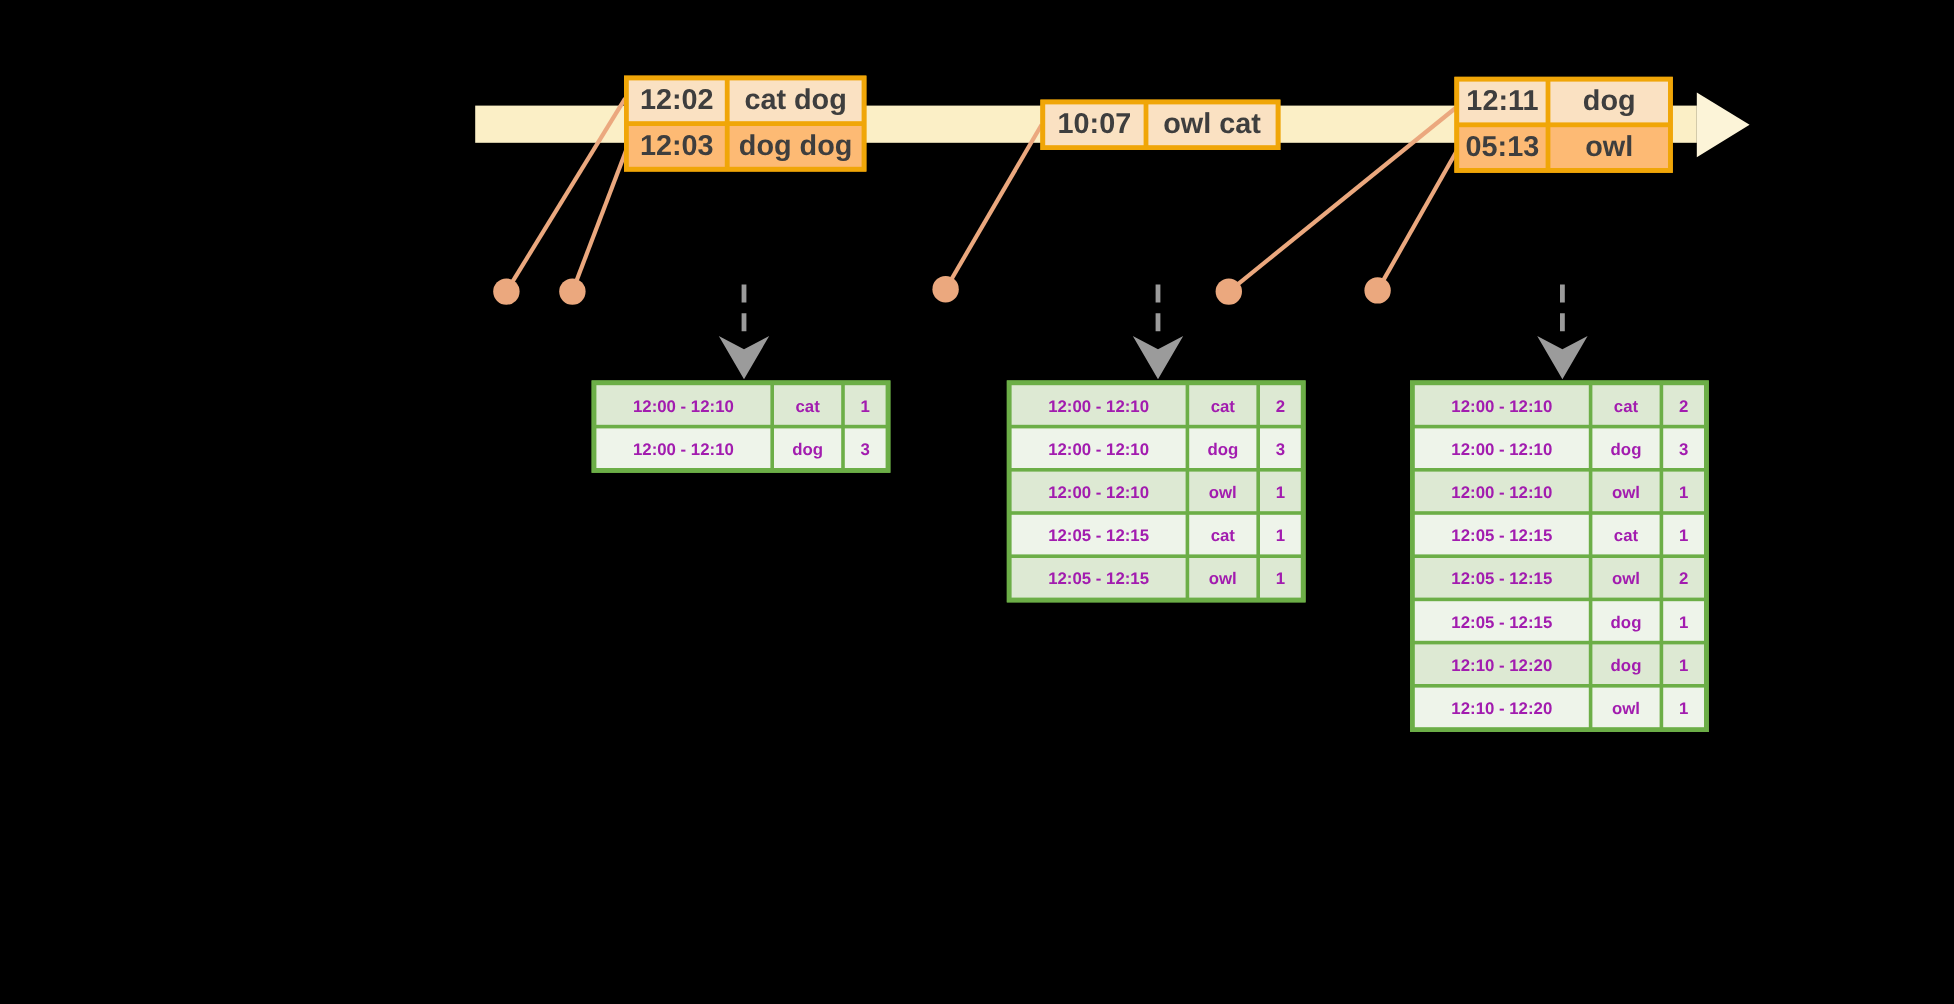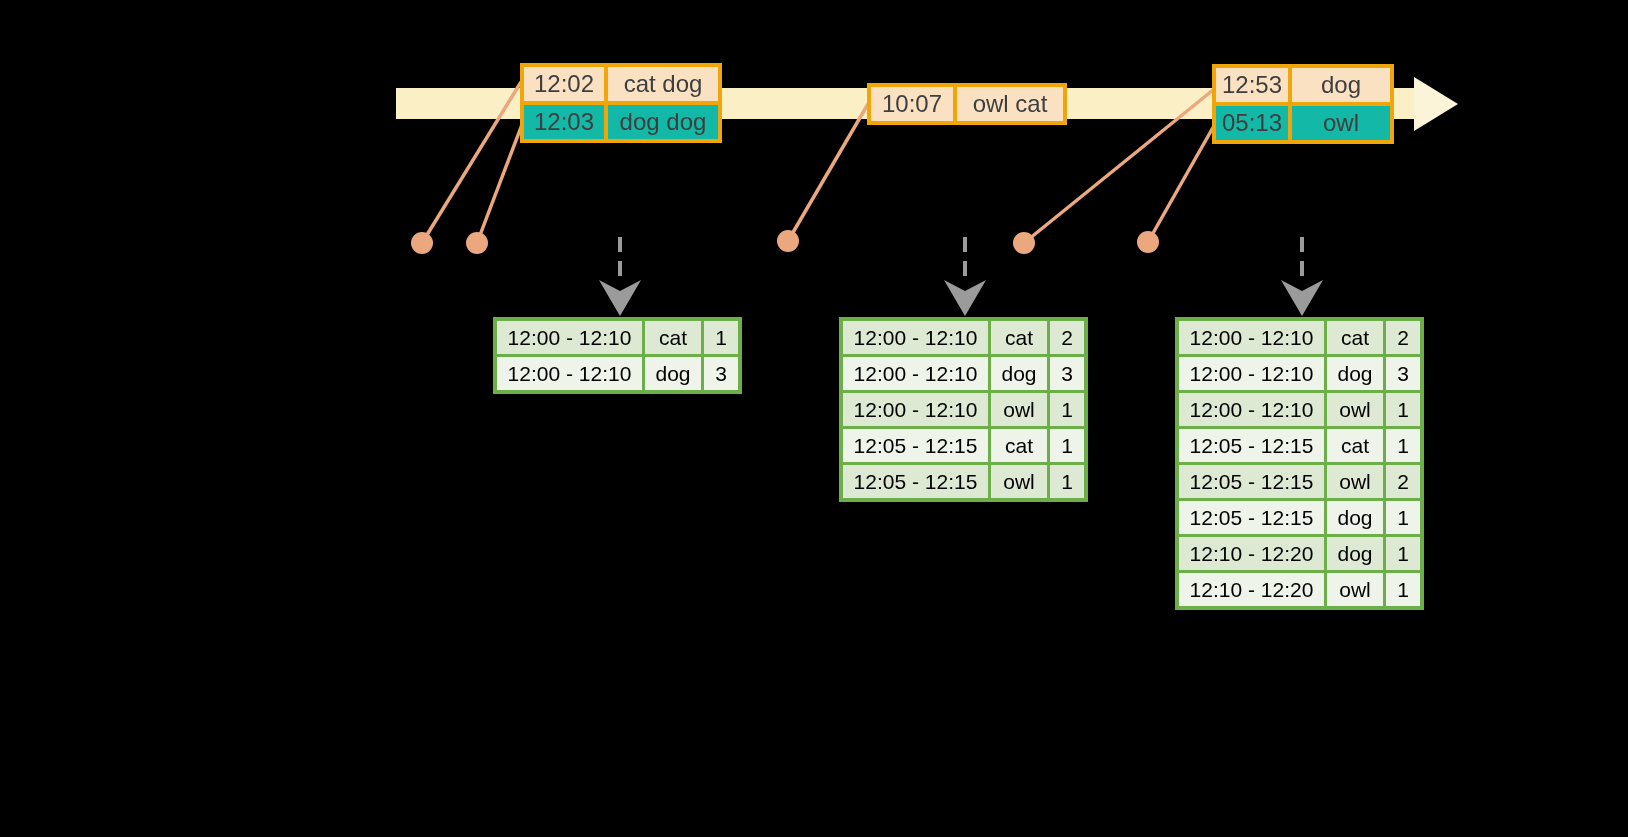--- a/index.html
+++ b/index.html
@@ -2,50 +2,51 @@
 <html><head>
 <meta charset="utf-8">
 <style>
   html,body{margin:0;padding:0;background:#000;}
   .canvas{
     position:relative;
     width:1628px;height:837px;
     background:#000;
     overflow:hidden;
     font-family:"Liberation Sans", sans-serif;
+    font-weight:bold;
   }
   #art{position:absolute;left:0;top:0;}
 
   
   .event-table{
     position:absolute;
     display:grid;
     background:#F0A608;
     border:4px solid #F0A608;
     gap:4px;
   }
   .event-table .cell{
     display:flex;align-items:center;justify-content:center;
     font-size:24px;color:#3E3E3E;
     white-space:nowrap;
   }
   .ev-dark{background:#FAE1C2;}
-  .ev-light{background:#14b8a6;}
+  .ev-light{background:#fdba74;}
 
   
   .result-table{
     position:absolute;
     display:grid;
     background:#6CAE47;
     border:4px solid #6CAE47;
     gap:3px;
   }
   .result-table .cell{
     display:flex;align-items:center;justify-content:center;
-    font-size:21px;color:#000000;
+    font-size:14px;color:#a21caf;
     white-space:nowrap;
   }
   .res-dark{background:#DDE9D3;}
   .res-light{background:#EEF4EA;}
 </style>
 </head>
 <body>
 
 <div class="canvas">
   <svg id="art" width="1628" height="837">
@@ -73,21 +74,21 @@
         <div class="cell ev-dark">12:02</div>
         <div class="cell ev-dark">cat dog</div>
         <div class="cell ev-light">12:03</div>
         <div class="cell ev-light">dog dog</div>
       </div>
       <div class="event-table" style="left: 867px; top: 83px; grid-template-columns: 82px 106px; grid-auto-rows: 34px;">
         <div class="cell ev-dark">10:07</div>
         <div class="cell ev-dark">owl cat</div>
       </div>
       <div class="event-table" style="left: 1212px; top: 64px; grid-template-columns: 72px 98px; grid-auto-rows: 34px;">
-        <div class="cell ev-dark">12:53</div>
+        <div class="cell ev-dark">12:11</div>
         <div class="cell ev-dark">dog</div>
         <div class="cell ev-light">05:13</div>
         <div class="cell ev-light">owl</div>
       </div>
       <div class="result-table" style="left: 493px; top: 317px; grid-template-columns: 145px 56px 34px; grid-auto-rows: 33px;">
         <div class="cell res-dark">12:00 - 12:10</div>
         <div class="cell res-dark">cat</div>
         <div class="cell res-dark">1</div>
         <div class="cell res-light">12:00 - 12:10</div>
         <div class="cell res-light">dog</div>

